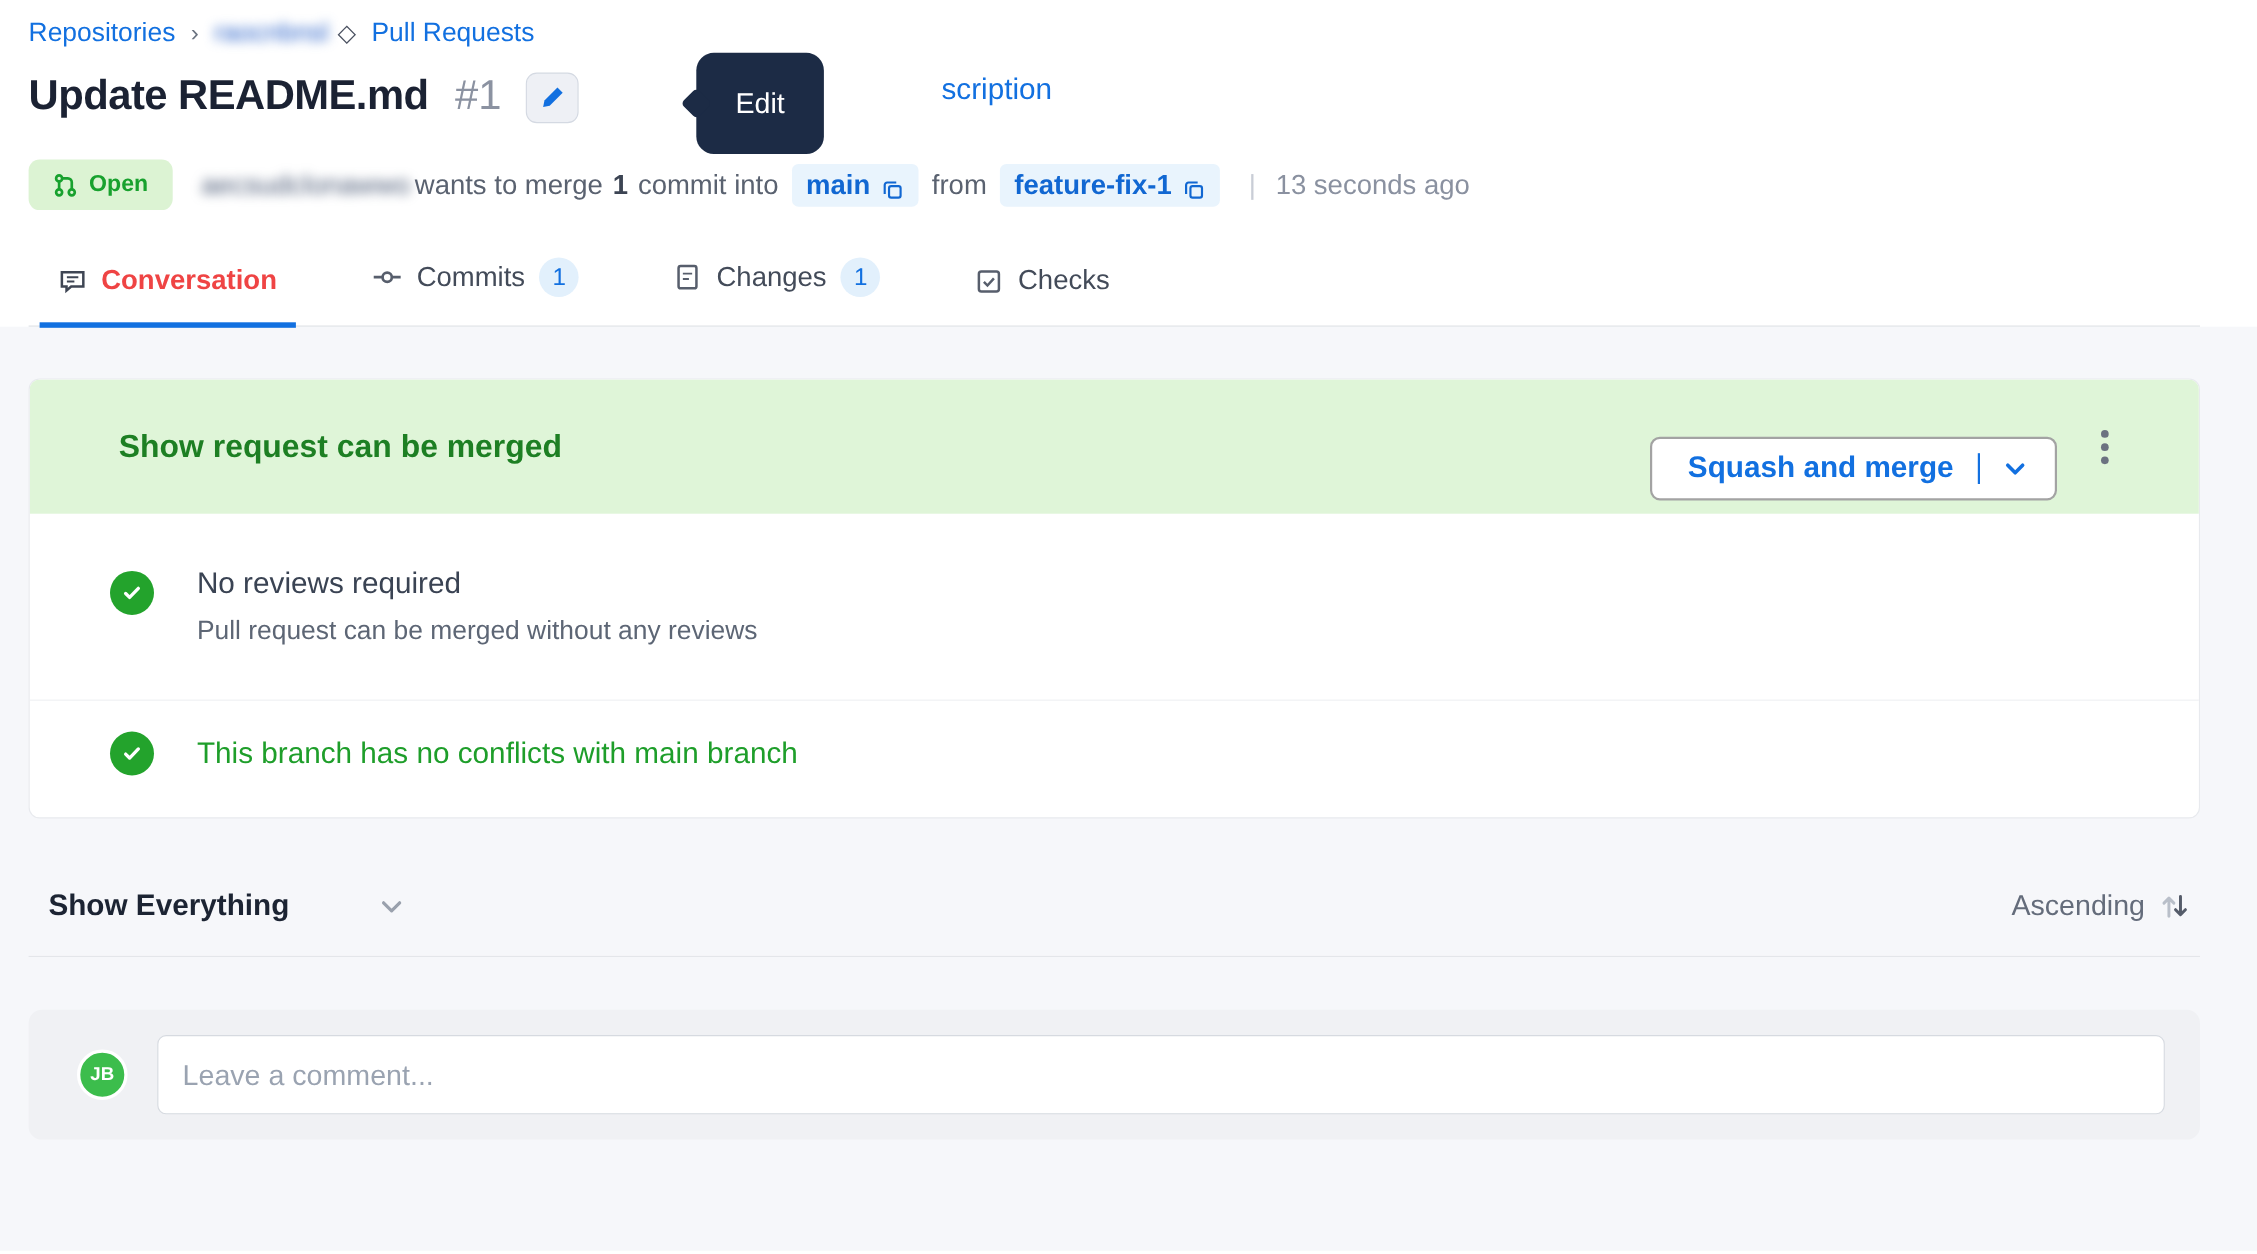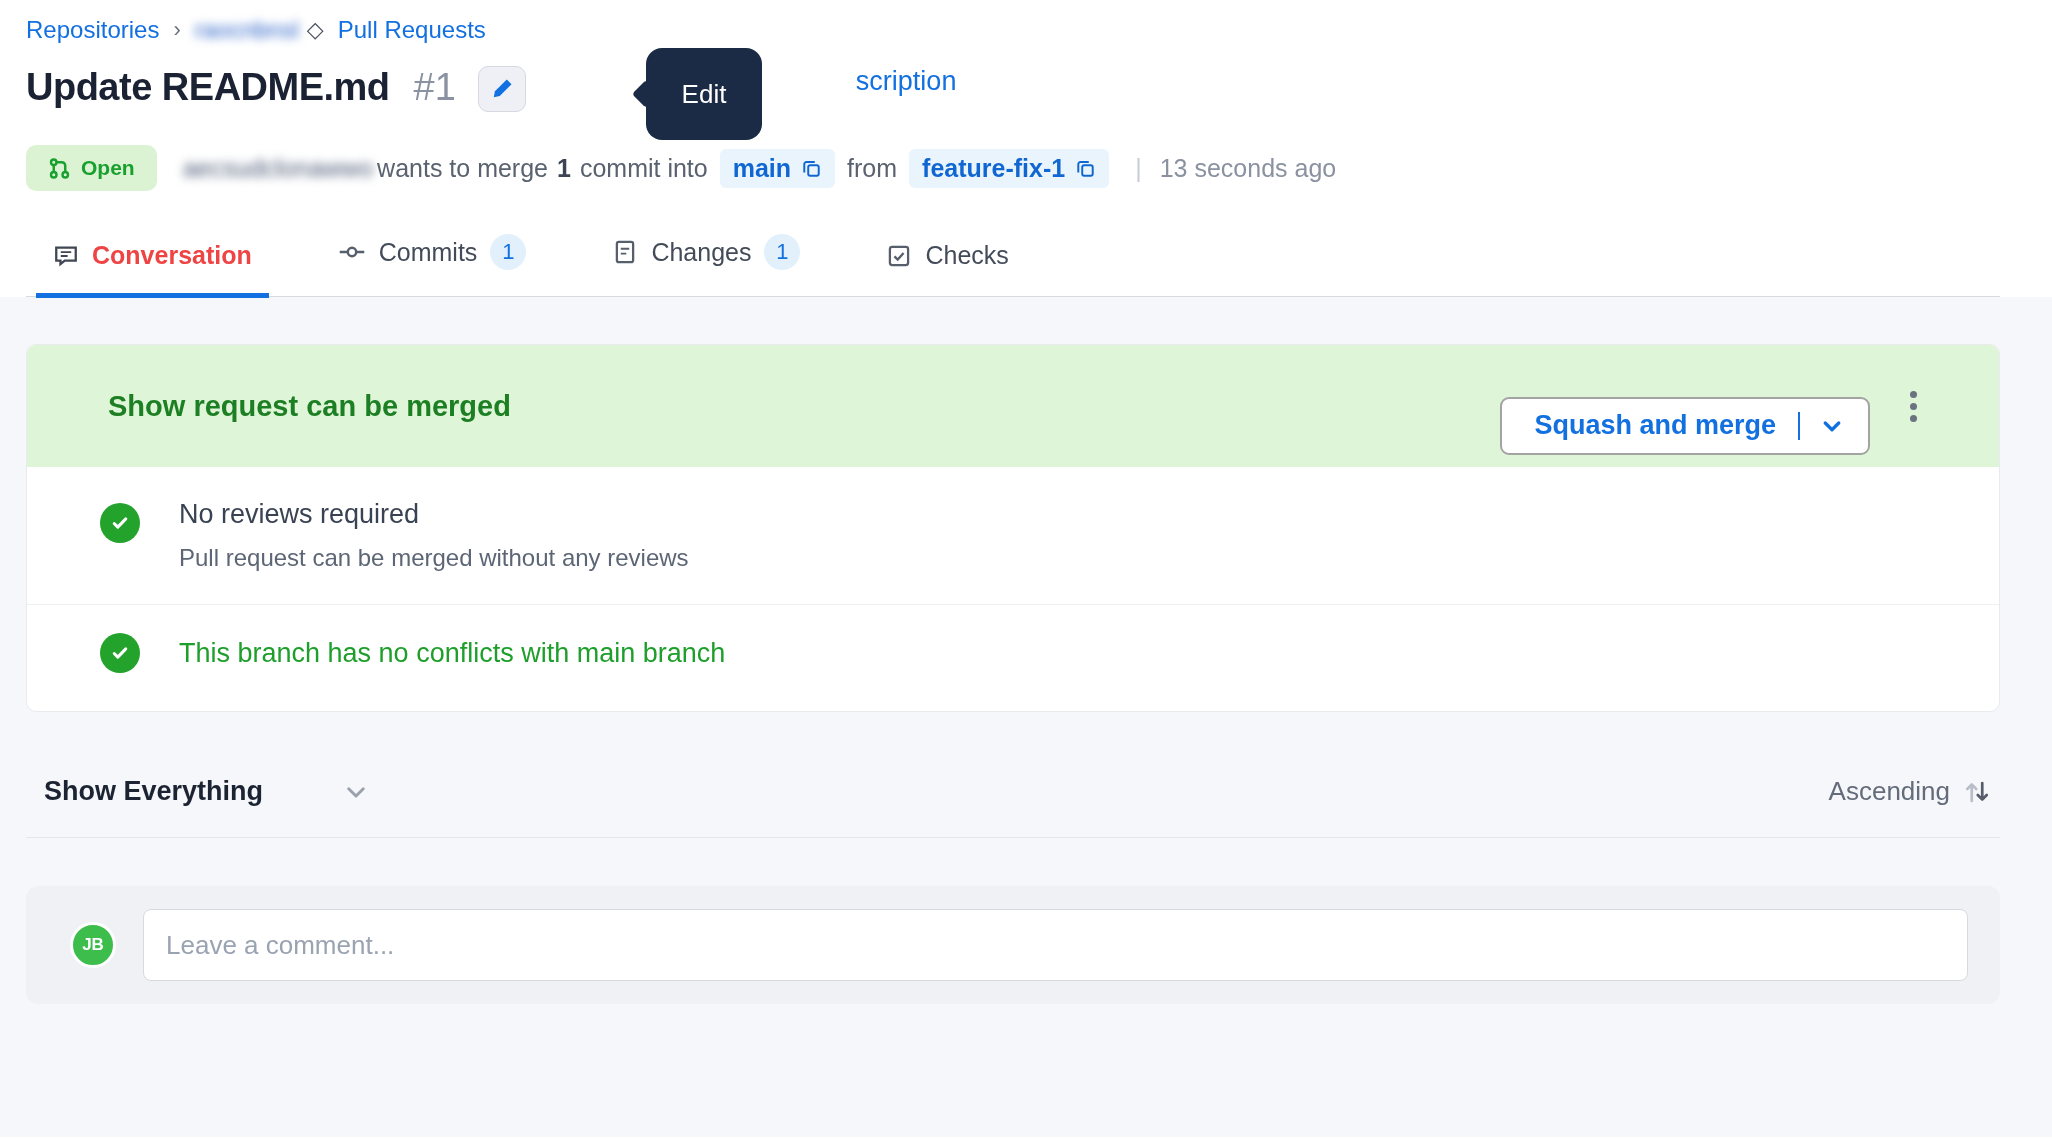--- a/index.html
+++ b/index.html
@@ -13,34 +13,34 @@
   .breadcrumb a { color:#1270e0; text-decoration:none; cursor:pointer; }
   .crumb-sep { color:#6b7380; font-size:22px; }
   .redacted-blue { color:#2a62c9; filter:blur(5px); user-select:none; }
   .crumb-diamond { color:#4a5160; font-size:22px; margin-left:-6px; }
 
   .title-row { position:relative; display:flex; margin-top:22px; height:58px; }
   .pr-title { font-size:38px; font-weight:bold; color:#1b2233; letter-spacing:-0.5px; }
   .pr-number { font-size:38px; color:#8b92a1; margin-left:24px; }
   .edit-btn { margin-left:22px; width:48px; height:46px; border:1px solid #d4d9e2; background:#eef0f5;
               border-radius:10px; display:flex; align-items:center; justify-content:center; cursor:pointer; }
-  .tooltip { position:absolute; left:620px; top:-18px; width:116px; height:92px; background:#1c2b45;
+  .tooltip { position:absolute; left:607px; top:-18px; width:116px; height:92px; background:#1c2b45;
              border-radius:16px; display:flex; align-items:center; justify-content:center; z-index:5; }
   .tooltip::before { content:""; position:absolute; left:-10px; top:36px; width:20px; height:20px;
                      background:#1c2b45; border-radius:4px; transform:rotate(45deg); }
   .tooltip span { color:#fff; font-size:26px; }
   .desc-link { margin-left:8px; color:#1270e0; font-size:27px; cursor:pointer; }
 
   .status-row { display:flex; align-items:center; margin-top:20px; height:48px; font-size:25px; color:#5a6270; }
   .open-badge { display:inline-flex; align-items:center; gap:10px; background:#dcf3d3; color:#18a12e;
                 font-weight:bold; font-size:21px; height:46px; padding:0 22px; border-radius:10px; }
   .redacted-gray { color:#4d5c78; filter:blur(5px); margin-left:26px; user-select:none; }
   .merge-text { margin-left:4px; }
   .commit-count { font-weight:bold; color:#3c4453; }
-  .branch-badge { display:inline-flex; align-items:center; gap:10px; background:#e9f4fd; color:#1167d2;
+  .branch-badge { display:inline-flex; align-items:flex-end; gap:10px; background:#e9f4fd; color:#1167d2;
                   font-weight:bold; border-radius:6px; padding:5px 13px; margin:0 12px; cursor:pointer; }
   .copy-icon { display:inline-flex; cursor:pointer; }
   .pipe { color:#c9cdd6; margin:0 18px 0 14px; }
   .time-ago { color:#8a91a0; }
 
   
   .tabs { display:flex; align-items:flex-end; margin-top:36px; padding-left:10px; border-bottom:1px solid #d8dade; }
   .tab { display:inline-flex; align-items:center; gap:13px; padding:6px 17px 26px 17px; margin-right:52px;
          font-size:25px; color:#434b59; cursor:pointer; position:relative; }
   .tab .tab-ico { display:inline-flex; color:#575e6c; }
@@ -55,21 +55,21 @@
   .merge-card { background:#fff; border:1px solid #e8eaee; border-radius:10px; overflow:hidden; }
   .banner { display:flex; align-items:center; height:122px; background:#dff5d8; padding:0 76px 0 81px; }
   .banner-title { color:#1d7f23; font-size:29px; font-weight:bold; }
   .squash-btn { margin-left:auto; display:inline-flex; align-items:center; height:58px; padding:0 24px 0 32px;
                 background:#fff; border:2px solid #a3a3a3; border-radius:9px; color:#1270e0;
                 font-size:27px; font-weight:bold; cursor:pointer;margin-top:39px; }
   .btn-divider { width:2px; height:28px; background:#1270e0; margin:0 20px 0 22px; }
   .kebab { margin-left:34px; display:flex; flex-direction:column; gap:5px; cursor:pointer; padding:6px; }
   .kebab i { width:7px; height:7px; border-radius:50%; background:#6b7280; }
 
-  .check-row { display:flex; align-items:flex-start; padding:32px 40px 32px 73px; }
+  .check-row { display:flex; align-items:flex-start; padding:32px 40px 32px 73px;margin-top:16px; }
   .check-row + .check-row { border-top:1px solid #eef0f2; }
   .check-circle { flex:0 0 40px; width:40px; height:40px; border-radius:50%; background:#23a32c; color:#fff;
                   display:flex; align-items:center; justify-content:center; margin-top:4px; }
   .check-body { margin-left:39px; }
   .check-title { font-size:27px; color:#3a4353; }
   .check-sub { font-size:24px; color:#5d6675; margin-top:14px; }
   .check-row.green { align-items:center; padding-top:28px; padding-bottom:38px; }
   .check-row.green .check-circle { margin-top:0; }
   .check-row.green .check-title { color:#1e9e2a; }
 

